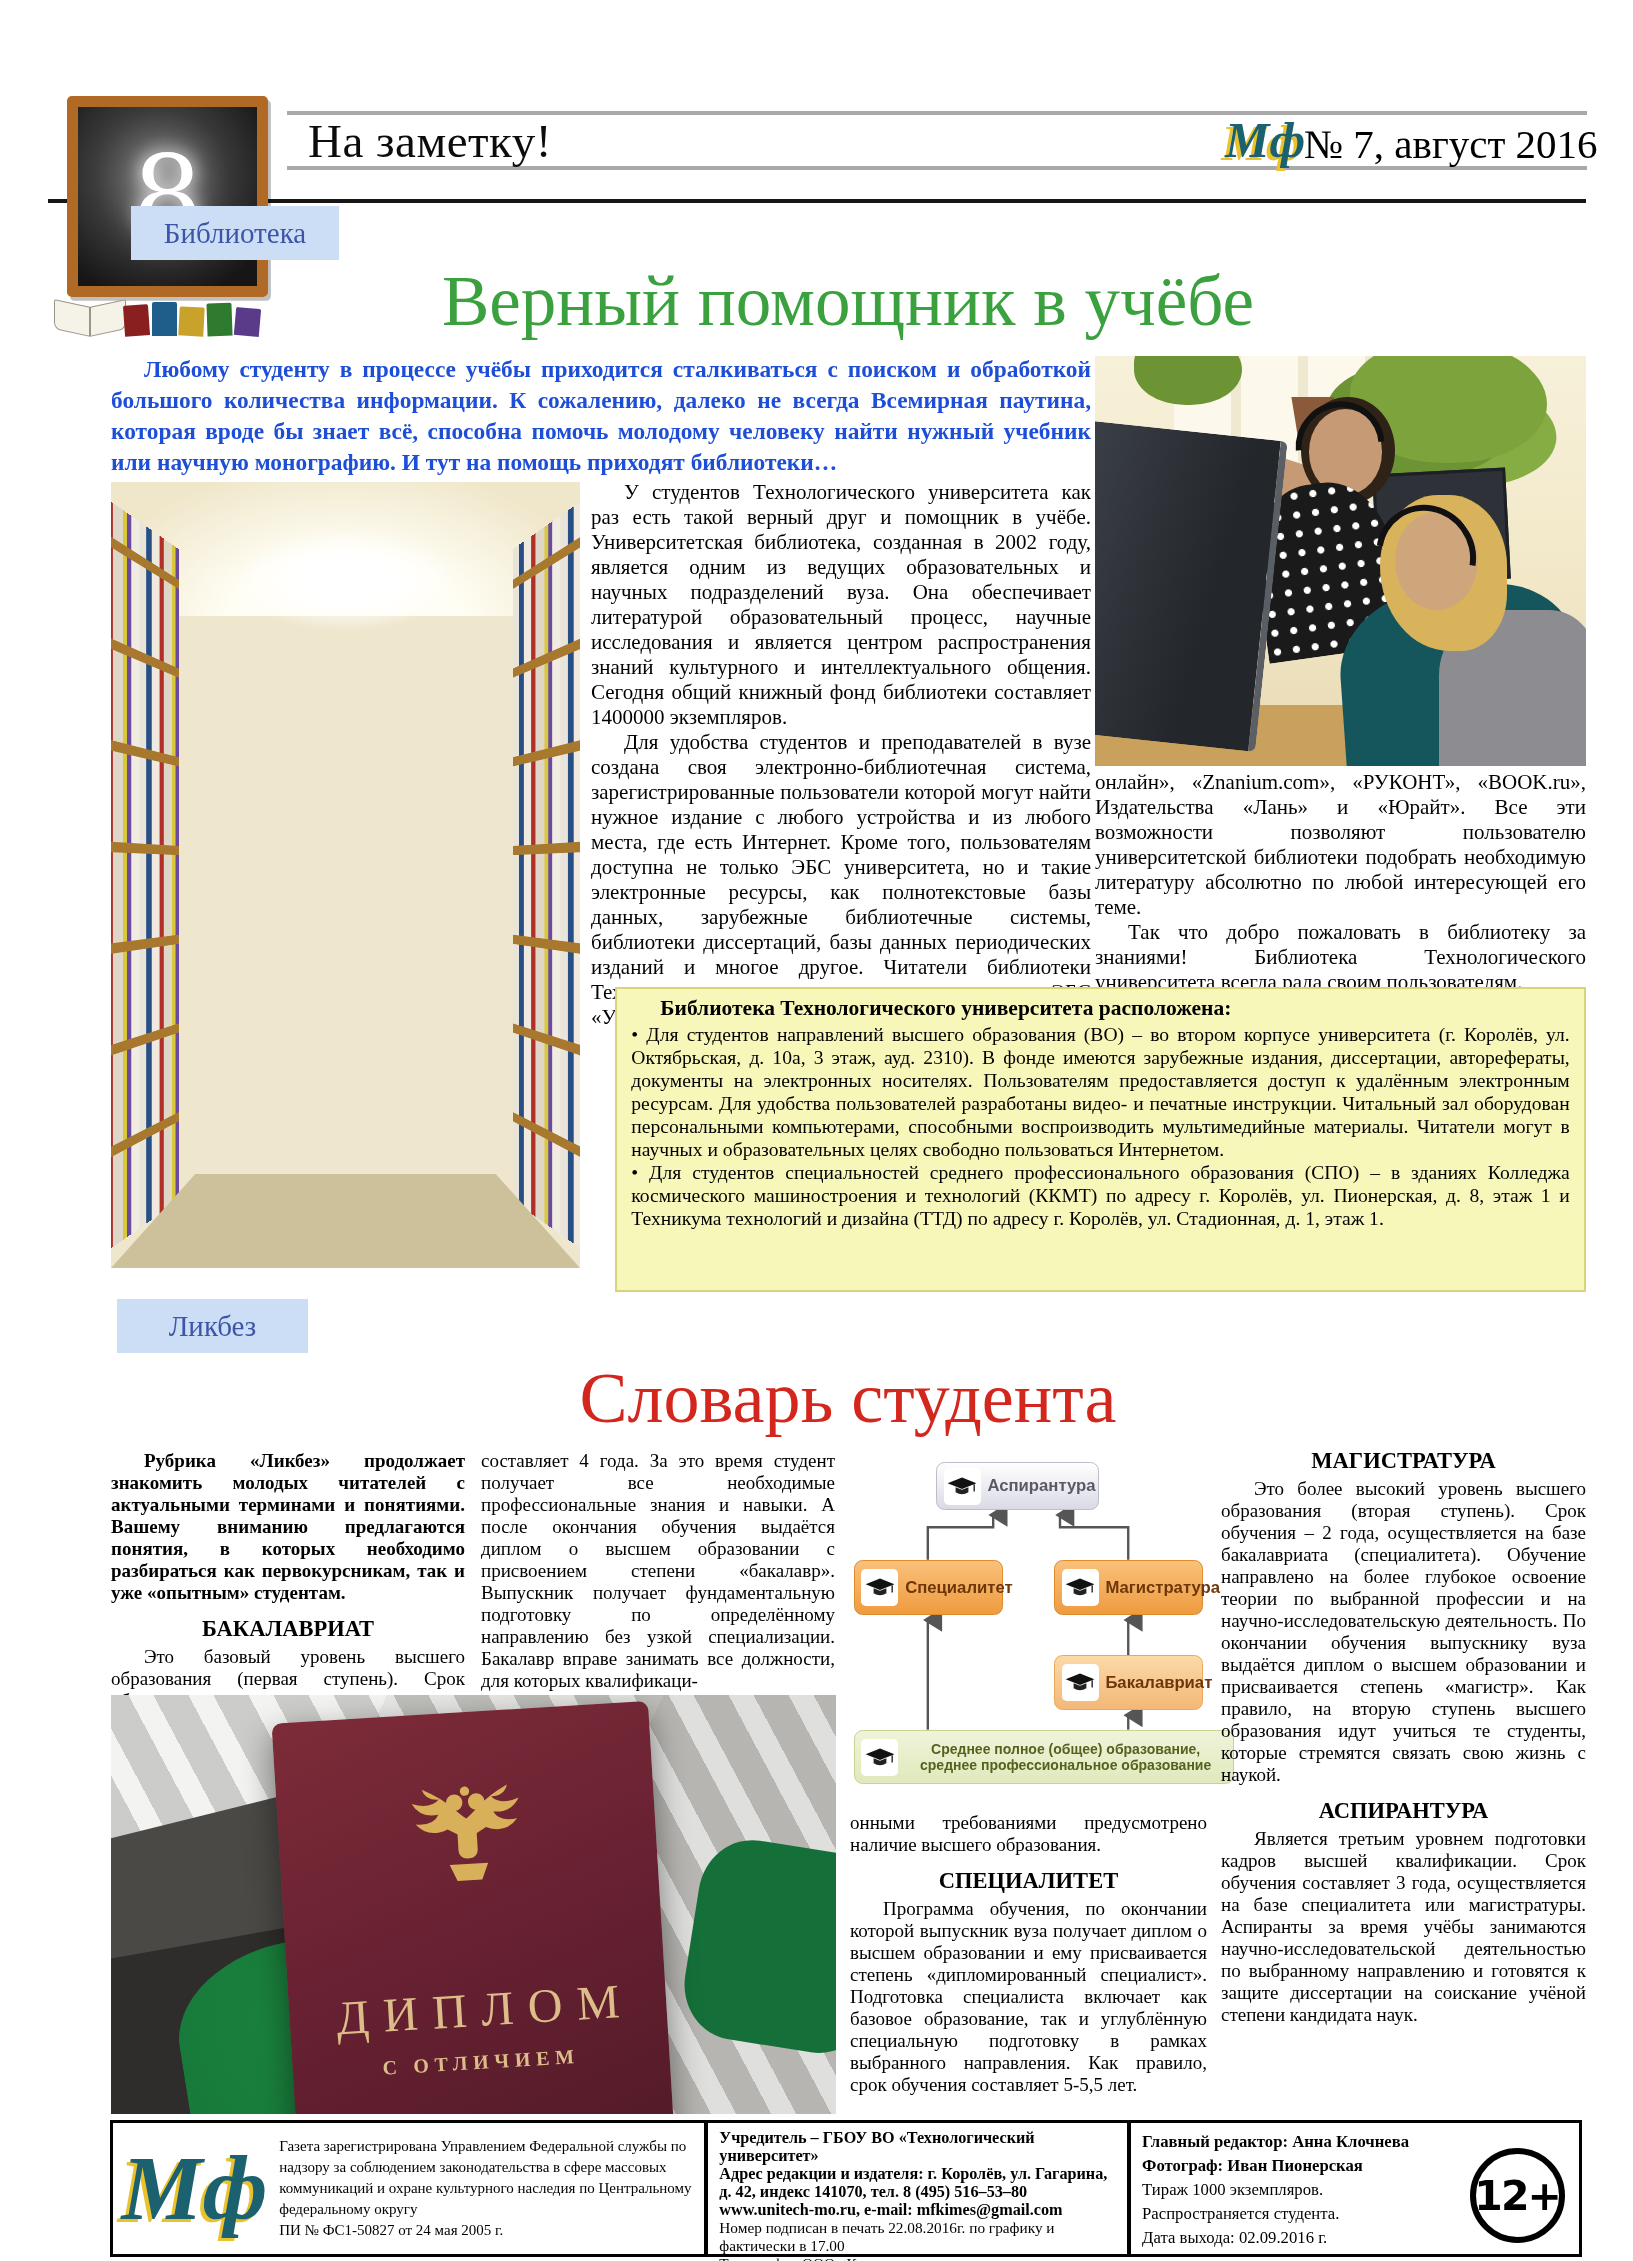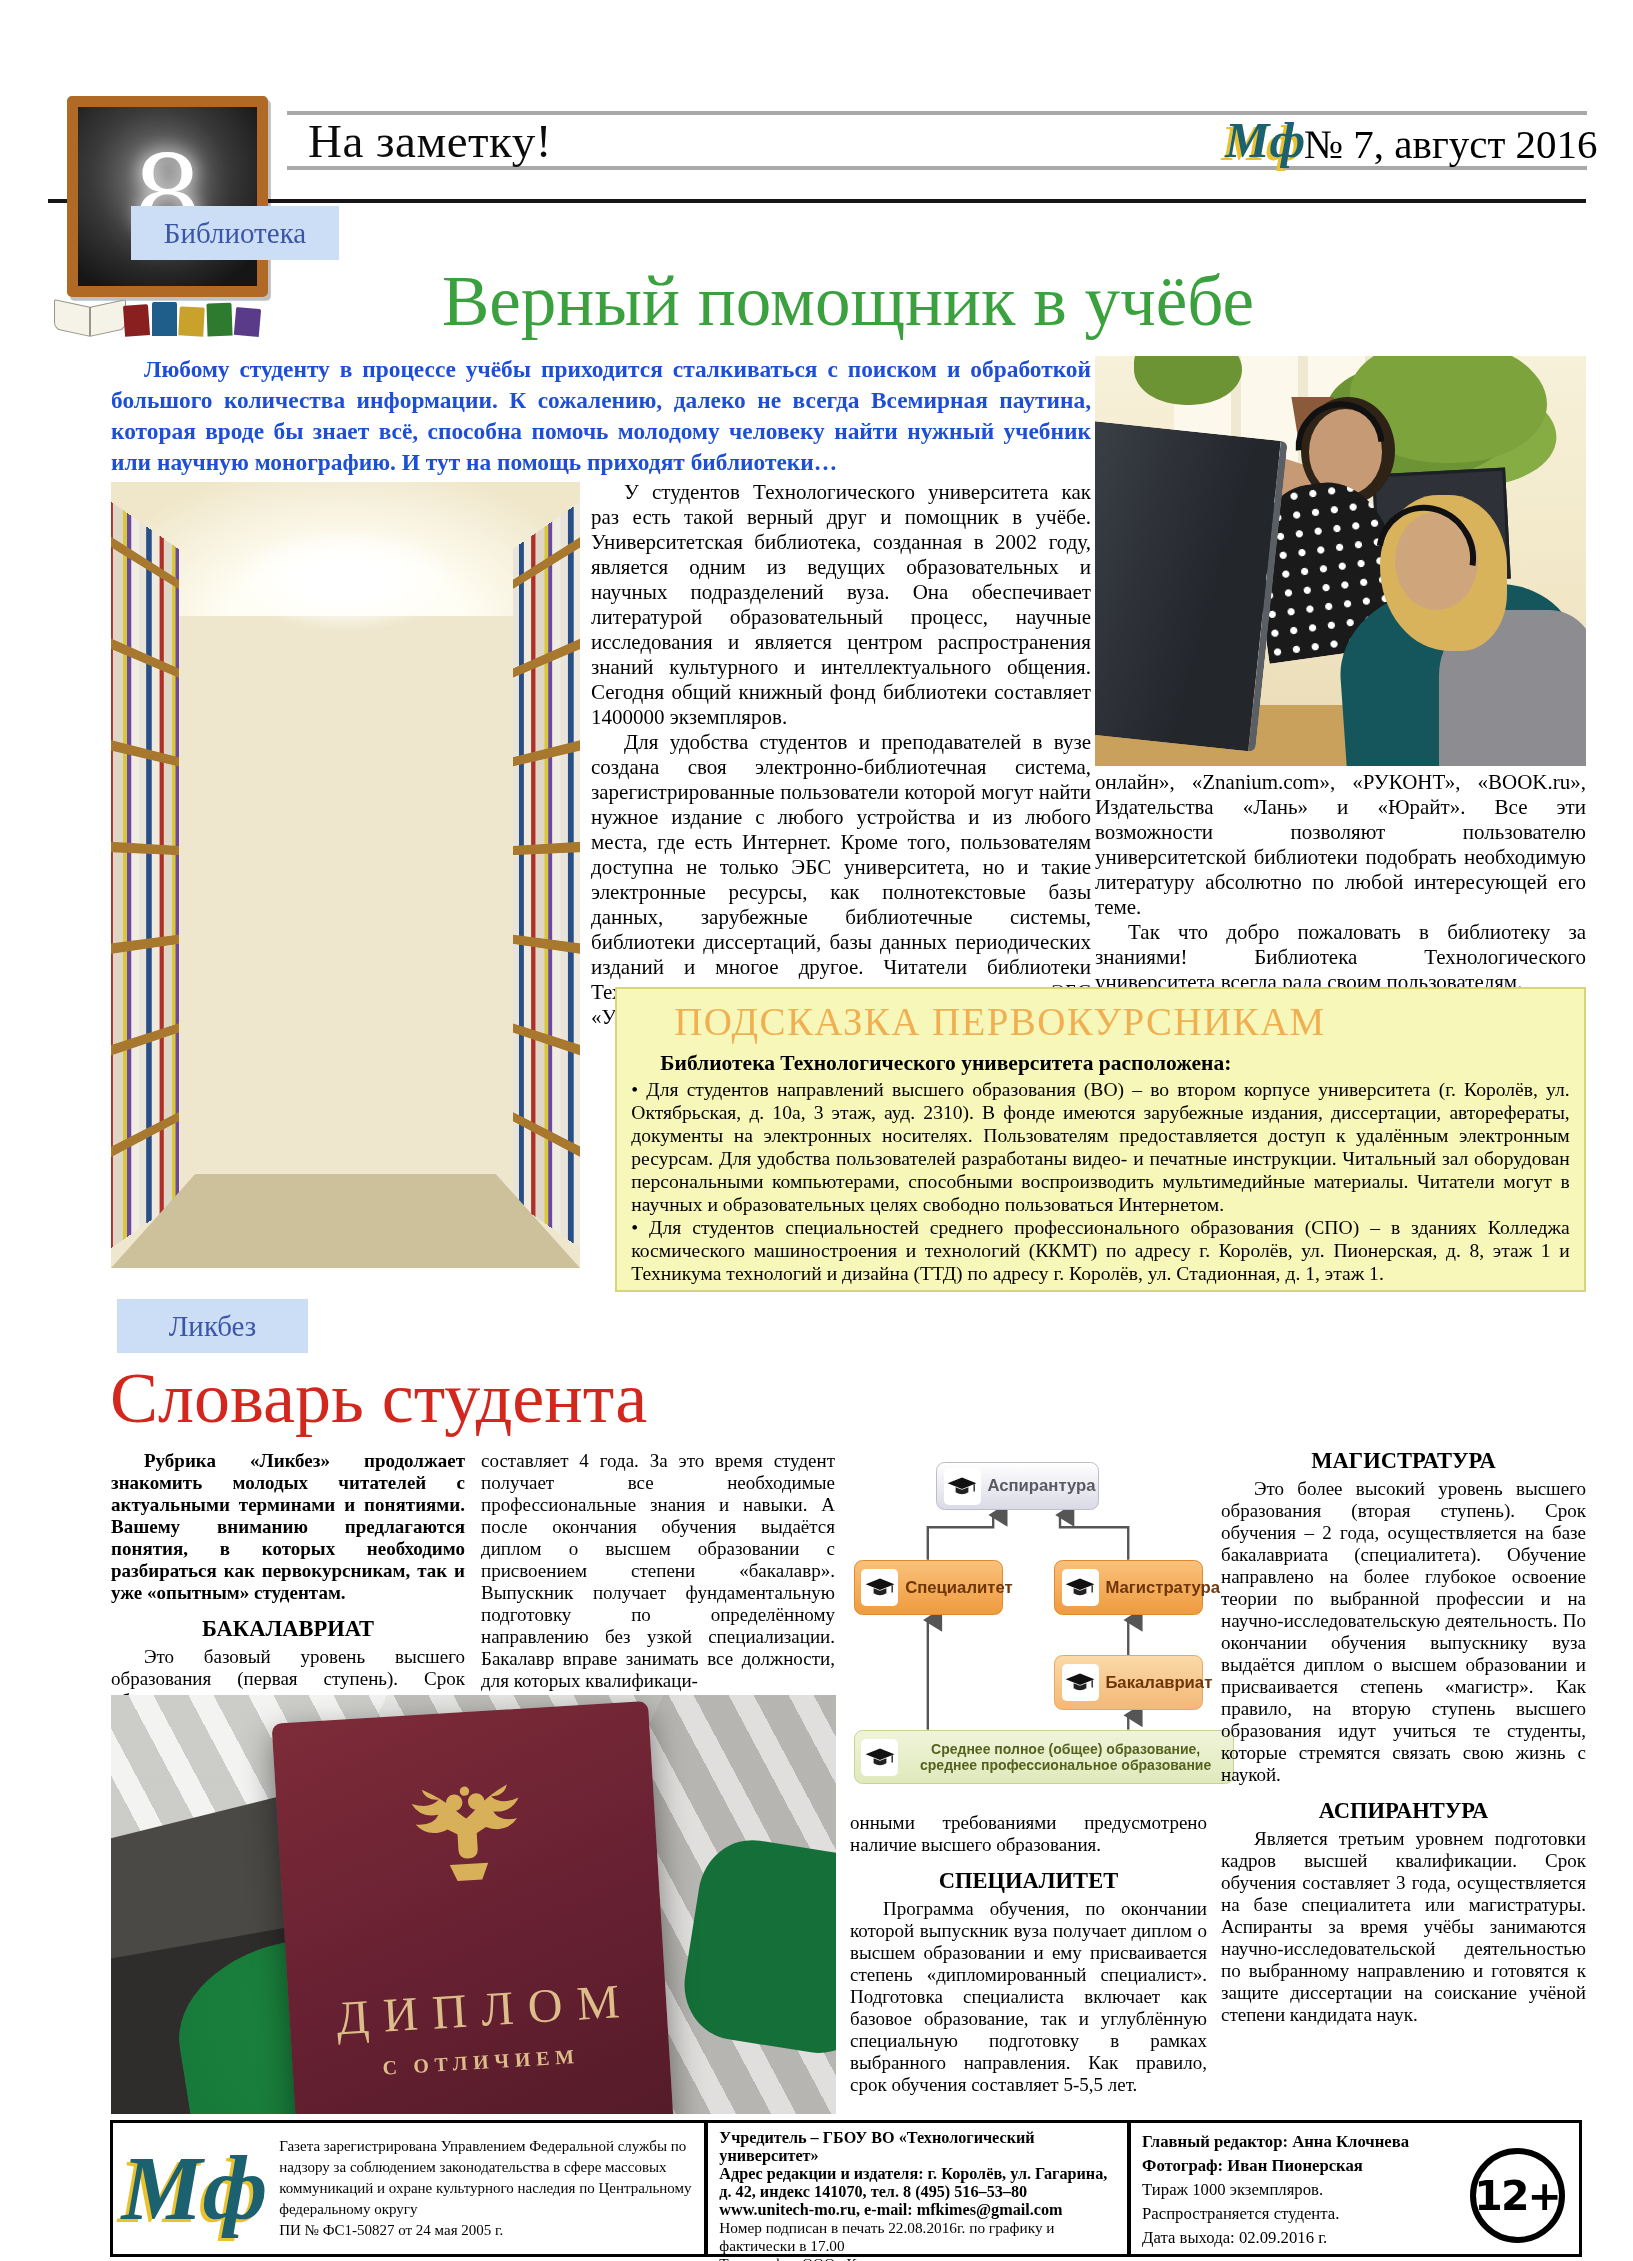--- a/index.html
+++ b/index.html
@@ -157,21 +157,21 @@
   .dp-sub   { margin-top:14.3px; font-size:20px; color:#dcbd8a; letter-spacing:5.7px; font-weight:bold; }
 
   
   #tipbox { position:absolute; left:615px; top:987px; width:971px; height:305px;
     background:#f8f7ba; border:2.9px solid #d9d37a; padding:6.7px 14.3px 4.8px 14.3px; }
   .tip-title { font-size:39px; color:#f0b052; letter-spacing:1.4px; margin:2.9px 0 7.6px 43px; white-space:nowrap; }
   .tip-sub { font-size:21.5px; font-weight:bold; text-indent:29px; margin:0 0 1.9px 0; }
   .tip-p { font-size:19.6px; line-height:23px; text-align:justify; margin:0; }
 
   
-  #title-glossary { position:absolute; left:110px; top:1357px; width:1476px; 
+  #title-glossary { position:absolute; left:110px; top:1357px; width:1476px; text-align:center;
     font-size:72px; color:#d3271e; white-space:nowrap; }
   .gcol { position:absolute; font-size:19px; line-height:22px; text-align:justify; overflow-wrap:break-word; }
   .gcol p { margin:0; text-indent:33px; }
   .gcol p.noindent { text-indent:0; }
   .gcol h3 { font-size:22.5px; text-align:center; margin:14.3px 0 5.7px 0; font-weight:bold; text-indent:0; }
   .gcol h3.first { margin-top:1.9px; }
   #gcol-1 { left:111px;  top:1450px; width:354px; }
   #gcol-2 { left:481px; top:1450px; width:354px; }
   #gcol-3 { left:850px; top:1450px; width:357px; }
   #gcol-4 { left:1221px; top:1448px; width:365px; }
@@ -281,21 +281,20 @@
   <div id="col-lib-a" class="bodycol" data-name="library-article-column-1">
     <p data-name="paragraph">У студентов Технологического университета как раз есть такой верный друг и помощник в учёбе. Университетская библиотека, созданная в 2002 году, является одним из ведущих образовательных и научных подразделений вуза. Она обеспечивает литературой образовательный процесс, научные исследования и является центром распространения знаний культурного и интеллектуального общения. Сегодня общий книжный фонд библиотеки составляет 1400000 экземпляров.</p>
     <p data-name="paragraph">Для удобства студентов и преподавателей в вузе создана своя электронно-библиотечная система, зарегистрированные пользователи которой могут найти нужное издание с любого устройства и из любого места, где есть Интернет. Кроме того, пользователям доступна не только ЭБС университета, но и такие электронные ресурсы, как полнотекстовые базы данных, зарубежные библиотечные системы, библиотеки диссертаций, базы данных периодических изданий и многое другое. Читатели библиотеки Технологического университета имеют доступ к ЭБС «Университетская библиотека</p>
   </div>
   <div id="col-lib-b" class="bodycol" data-name="library-article-column-2">
     <p class="noindent" data-name="paragraph">онлайн», «Znanium.com», «РУКОНТ», «BOOK.ru», Издательства «Лань» и «Юрайт». Все эти возможности позволяют пользователю университетской библиотеки подобрать необходимую литературу абсолютно по любой интересующей его теме.</p>
     <p data-name="paragraph">Так что добро пожаловать в библиотеку за знаниями! Библиотека Технологического университета всегда рада своим пользователям.</p>
   </div>
 
   <div id="tipbox" data-name="freshman-tip-box">
-    <div class="tip-title" data-name="tip-box-title">ПОДСКАЗКА ПЕРВОКУРСНИКАМ</div>
     <div class="tip-sub" data-name="tip-box-subtitle">Библиотека Технологического университета расположена:</div>
     <p class="tip-p" data-name="tip-box-bullet">• Для студентов направлений высшего образования (ВО) – во втором корпусе университета (г. Королёв, ул. Октябрьская, д. 10а, 3 этаж, ауд. 2310). В фонде имеются зарубежные издания, диссертации, авторефераты, документы на электронных носителях. Пользователям предоставляется доступ к удалённым электронным ресурсам. Для удобства пользователей разработаны видео- и печатные инструкции. Читальный зал оборудован персональными компьютерами, способными воспроизводить мультимедийные материалы. Читатели могут в научных и образовательных целях свободно пользоваться Интернетом.</p>
     <p class="tip-p" data-name="tip-box-bullet">• Для студентов специальностей среднего профессионального образования (СПО) – в зданиях Колледжа космического машиностроения и технологий (ККМТ) по адресу г. Королёв, ул. Пионерская, д. 8, этаж 1 и Техникума технологий и дизайна (ТТД) по адресу г. Королёв, ул. Стадионная, д. 1, этаж 1.</p>
   </div>
 
   <div id="rubric-likbez" class="rubric" data-name="rubric-likbez">
     <span data-name="rubric-likbez-label">Ликбез</span>
   </div>
   <div id="title-glossary" data-name="glossary-article-title">Словарь студента</div>
 

